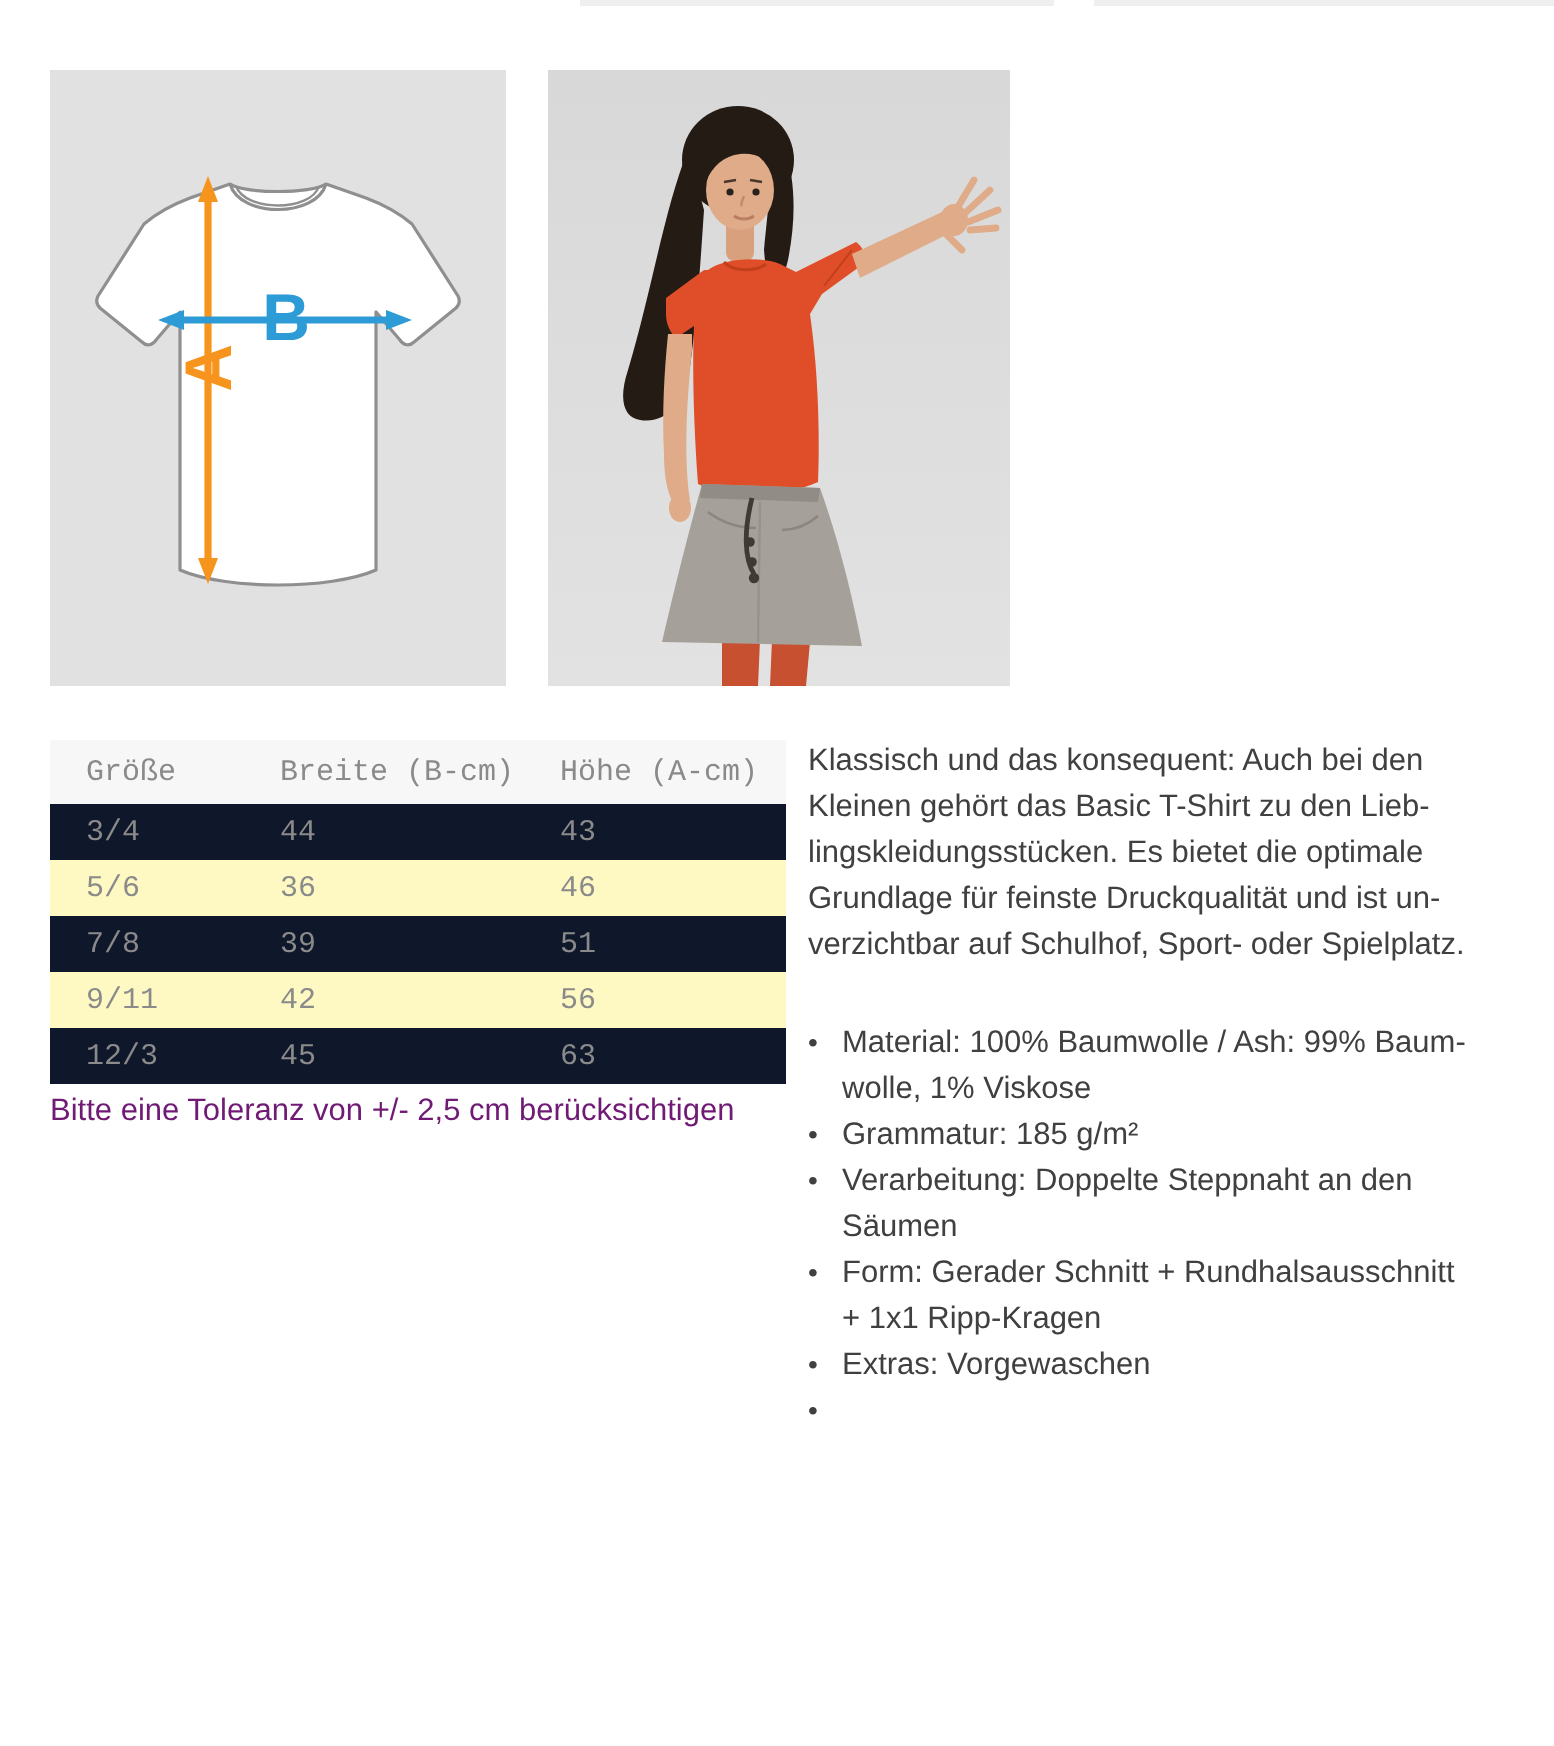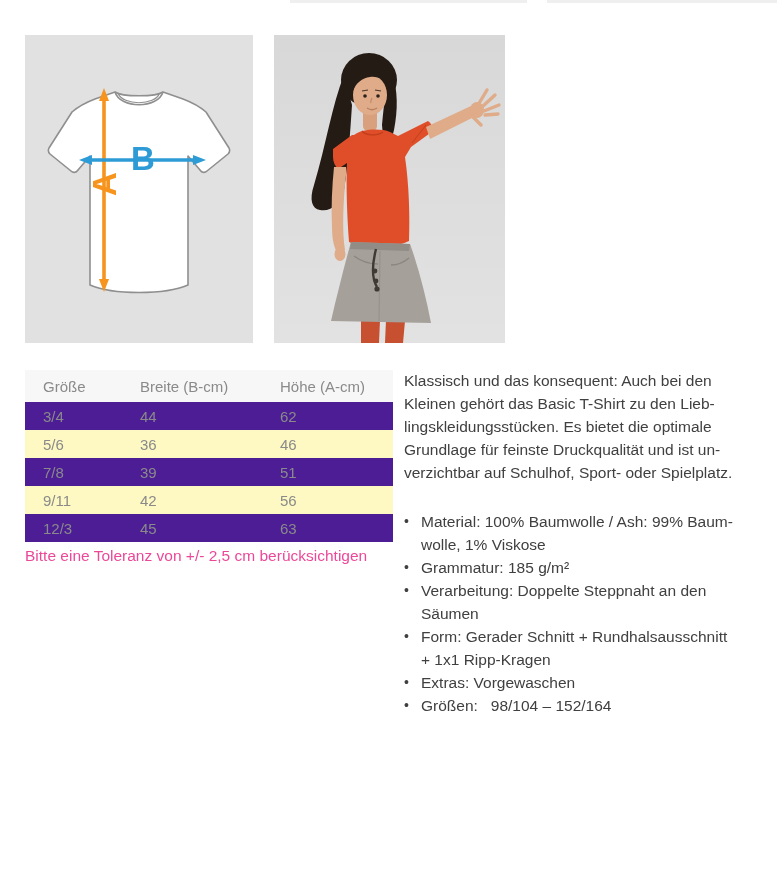--- a/index.html
+++ b/index.html
@@ -13,30 +13,30 @@
 
   
   .img-box{position:absolute;top:35px;height:308px;}
   .diagram{left:25px;width:228px;background:#e1e1e1;}
   .photo{left:274px;width:231px;background:#dcdcdc;}
   .img-box svg{display:block;width:100%;height:100%;}
 
   svg text.arrow-label{font-family:"Liberation Sans",sans-serif;font-weight:700;font-size:33px;}
 
   
-  .size-table{position:absolute;left:25px;top:370px;width:368px;font-size:15px;color:#8a8a8a;}
+  .size-table{position:absolute;left:25px;top:370px;width:368px;font-size:15px;color:#8a8a8a;font-family:Liberation Mono, monospace;}
   .t-row{display:flex;align-items:center;height:28px;}
   .t-head{height:32px;background:#f7f7f7;}
-  .t-dark{background:#4c1d95;}
+  .t-dark{background:#0f172a;}
   .t-light{background:#fef9c3;}
   .c1{box-sizing:border-box;width:115px;padding-left:18px;}
   .c2{width:140px;}
   .c3{flex:1;}
 
-  .note{position:absolute;left:25px;top:547px;font-size:15.5px;color:#ec4899;}
+  .note{position:absolute;left:25px;top:547px;font-size:15.5px;color:#701a75;}
 
   
   .desc{position:absolute;left:404px;top:369px;width:360px;color:#404040;}
   .intro{margin:0;font-size:15.5px;line-height:23px;white-space:pre;}
   .bullets{list-style:none;margin:26px 0 0 0;padding:0;font-size:15.5px;line-height:23px;}
   .bullets li{display:flex;margin:0;}
   .dot{width:17px;flex:0 0 17px;font-size:14px;}
   .btxt{white-space:pre;}
 </style>
 </head>
@@ -145,21 +145,21 @@
 
   <div class="size-table">
     <div class="t-row t-head">
       <span class="c1">Größe</span>
       <span class="c2">Breite (B-cm)</span>
       <span class="c3">Höhe (A-cm)</span>
     </div>
     <div class="t-row t-dark">
       <span class="c1">3/4</span>
       <span class="c2">44</span>
-      <span class="c3">62</span>
+      <span class="c3">43</span>
     </div>
     <div class="t-row t-light">
       <span class="c1">5/6</span>
       <span class="c2">36</span>
       <span class="c3">46</span>
     </div>
     <div class="t-row t-dark">
       <span class="c1">7/8</span>
       <span class="c2">39</span>
       <span class="c3">51</span>
@@ -203,18 +203,17 @@
         <span class="dot">•</span>
         <span class="btxt">Form: Gerader Schnitt + Rundhalsausschnitt
 + 1x1 Ripp-Kragen</span>
       </li>
       <li>
         <span class="dot">•</span>
         <span class="btxt">Extras: Vorgewaschen</span>
       </li>
       <li>
         <span class="dot">•</span>
-        <span class="btxt">Größen:   98/104 – 152/164</span>
       </li>
     </ul>
   </div>
 
 </div>
 
 </body></html>

